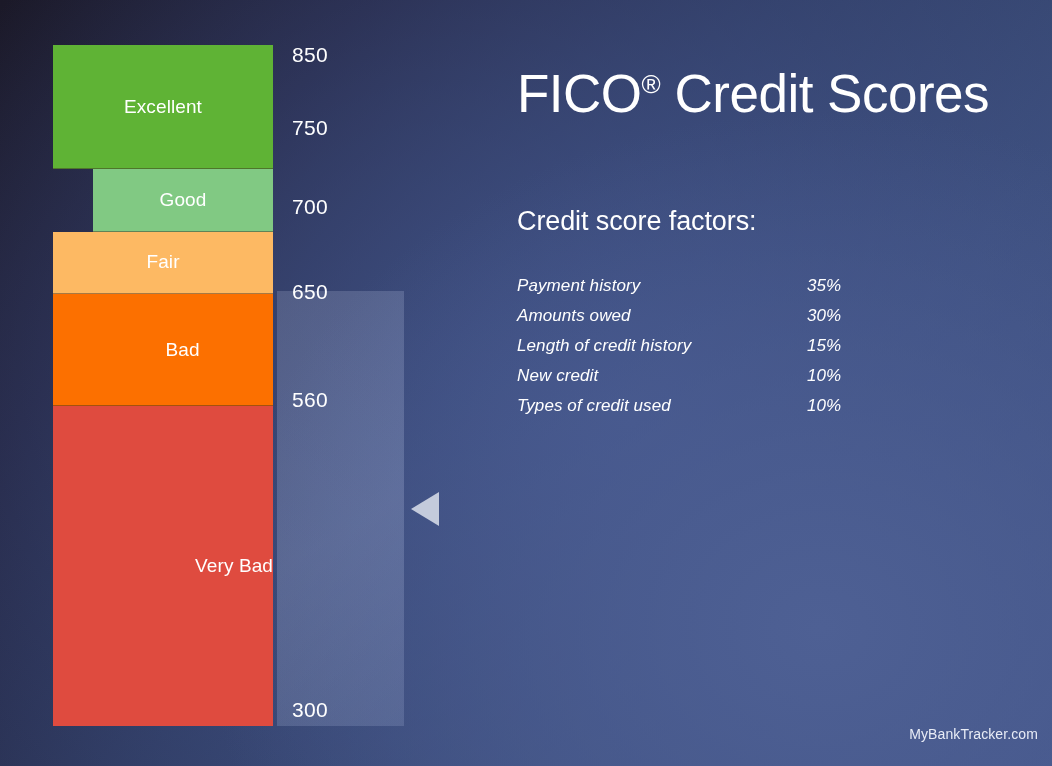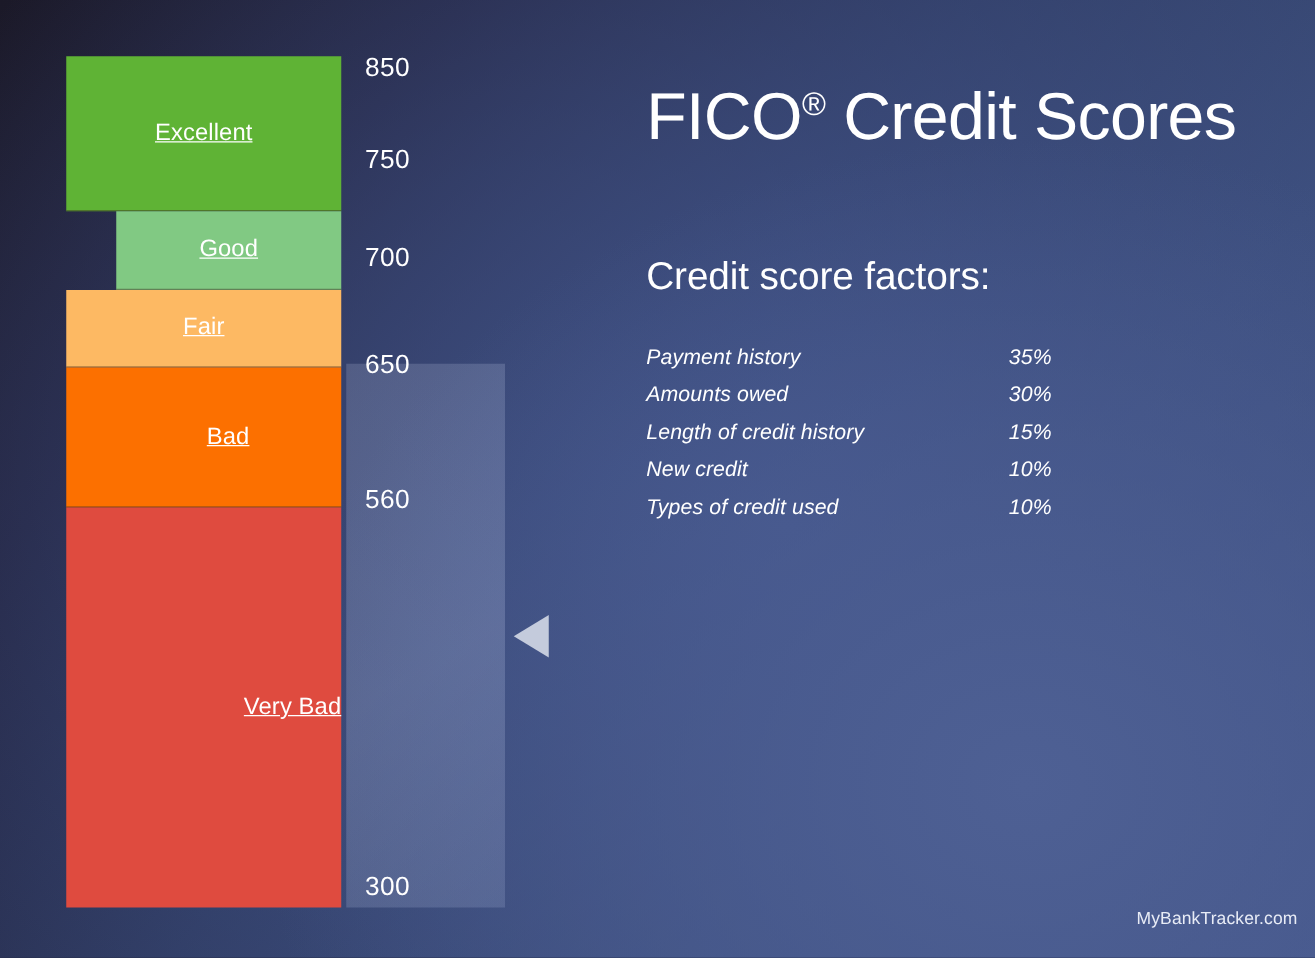--- a/index.html
+++ b/index.html
@@ -49,21 +49,20 @@
   .band {
     display: flex;
     align-items: center;
     justify-content: center;
     color: #ffffff;
     font-size: 19px;
     font-weight: 400;
     letter-spacing: 0.1px;
     box-sizing: border-box;
     border-bottom: 1px solid rgba(60,45,30,0.45);
-    text-decoration: underline;
   }
   .band:last-child { border-bottom: none; justify-content: flex-end; }
 
   
   .tick {
     position: absolute;
     left: 292px;
     color: #ffffff;
     font-size: 21px;
     line-height: 21px;
@@ -116,21 +115,21 @@
     font-size: 26px;
     vertical-align: super;
     line-height: 0;
   }
 
   .subtitle {
     position: absolute;
     left: 0;
     top: 205px;
     color: #ffffff;
-    font-size: 31px;
+    font-size: 27px;
     line-height: 32px;
     font-weight: 400;
     letter-spacing: -0.1px;
     white-space: nowrap;
   }
 
   .factors {
     position: absolute;
     left: 0;
     top: 275px;

